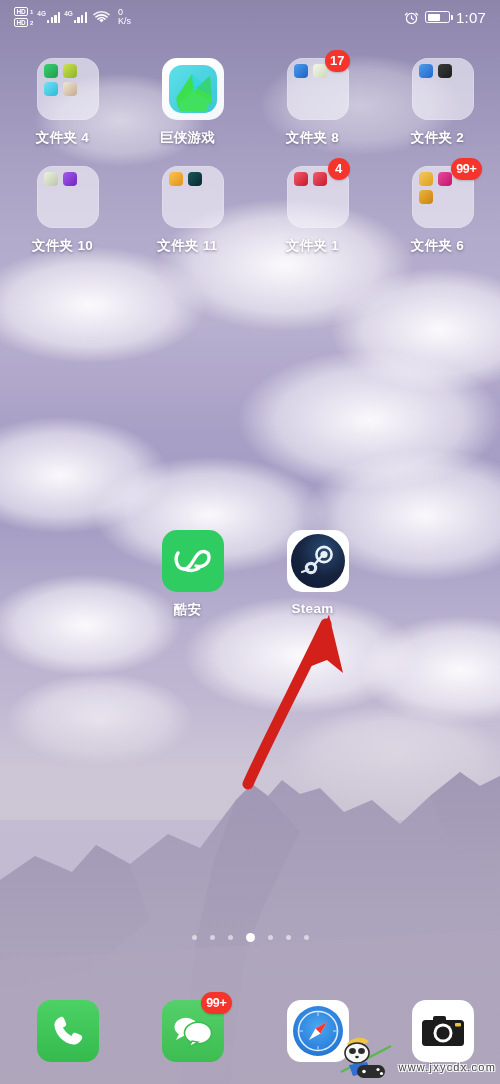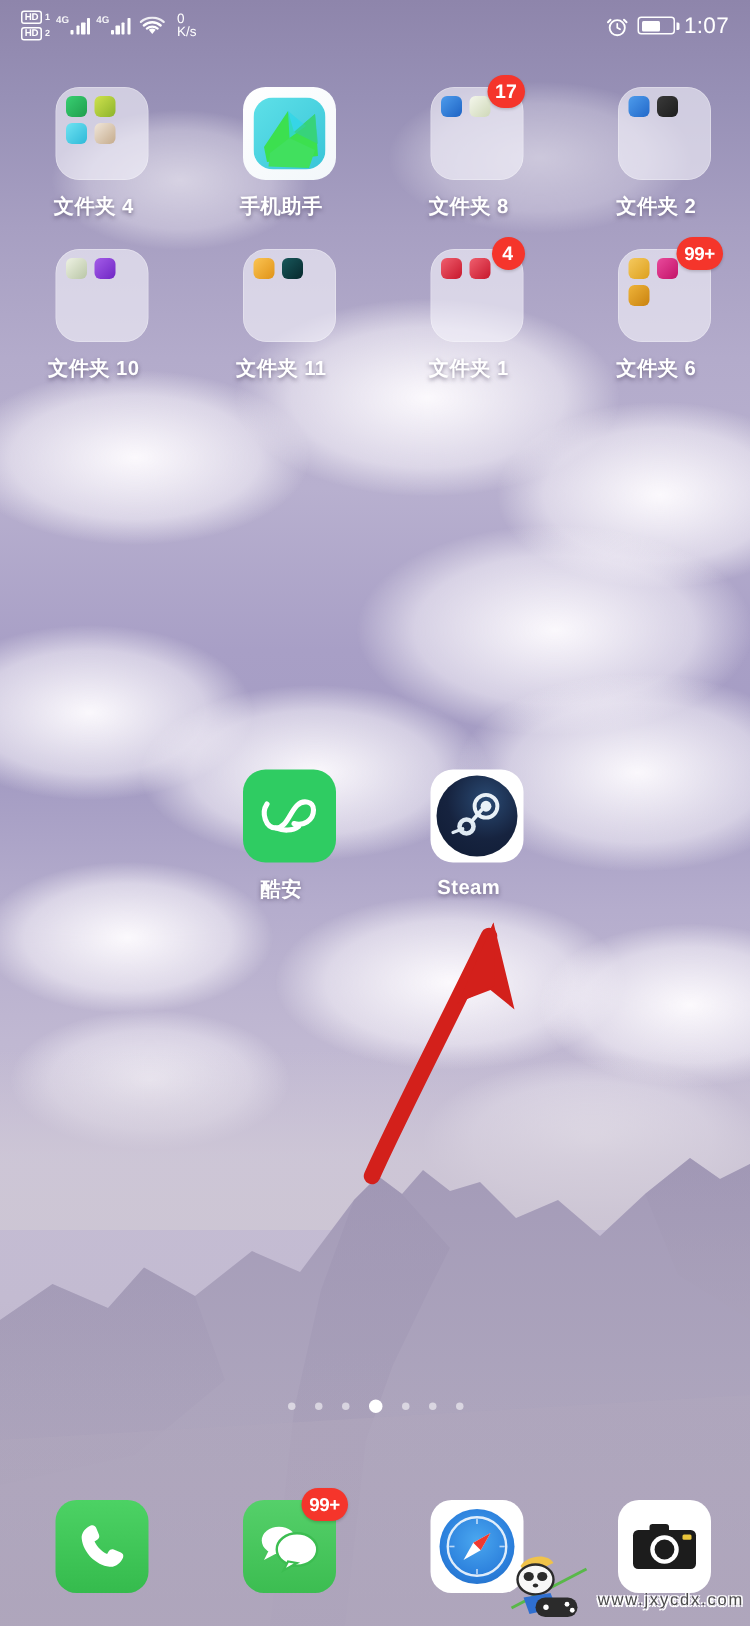--- a/index.html
+++ b/index.html
@@ -109,21 +109,21 @@
     padding:0 5px; box-shadow:0 1px 2px rgba(0,0,0,.18);
   }
   .badge.wide { right:-18px; font-size:12.5px; letter-spacing:-0.3px; }
   .label {
     margin-top:9px; font-size:13.5px; color:#fff;
     text-shadow:0 1px 3px rgba(60,50,80,.55);
     white-space:nowrap; letter-spacing:.3px;font-weight:bold;
   }
 
   
-  #mid-apps { position:absolute; top:513px; left:0; right:0; z-index:20; }
+  #mid-apps { position:absolute; top:530px; left:0; right:0; z-index:20; }
   .mid-row { display:flex; }
   .mid-row .cell { width:25%; }
   .mid-row .spacer { width:25%; }
 
   .ico-coolapk {
     background:#2fcc62;
     display:flex; align-items:center; justify-content:center;
   }
   .ico-steam {
     background:#fff; display:flex; align-items:center; justify-content:center;
@@ -326,21 +326,21 @@
             <g clip-path="url(#pa-clip)">
               <rect x="3" y="3" width="48" height="48" fill="url(#pa-bg)"></rect>
               <path d="M10 36 L26 12 L30 26 L44 14 L46 42 L12 46 Z" fill="#3ce04f"></path>
               <path d="M26 12 L38 22 L27 30 Z" fill="#2fd6e8" opacity=".75"></path>
               <path d="M14 40 L27 30 L44 38 L40 50 L13 49 Z" fill="#41e05e"></path>
               <path d="M30 26 L44 14 L46 34 Z" fill="#36cf86" opacity=".8"></path>
             </g>
           </svg>
         </div>
       </div>
-      <div class="label">手机助手</div>
+      <div class="label">巨侠游戏</div>
     </div>
 
     <div class="cell">
       <div class="icon-wrap">
         <div class="icon folder">
           <span class="mini" style="background:linear-gradient(135deg,#4e9cec,#1d63c4)"></span>
           <span class="mini" style="background:linear-gradient(135deg,#f4f7ec,#cfd8b8)"></span>
         </div>
         <span class="badge">17</span>
       </div>

